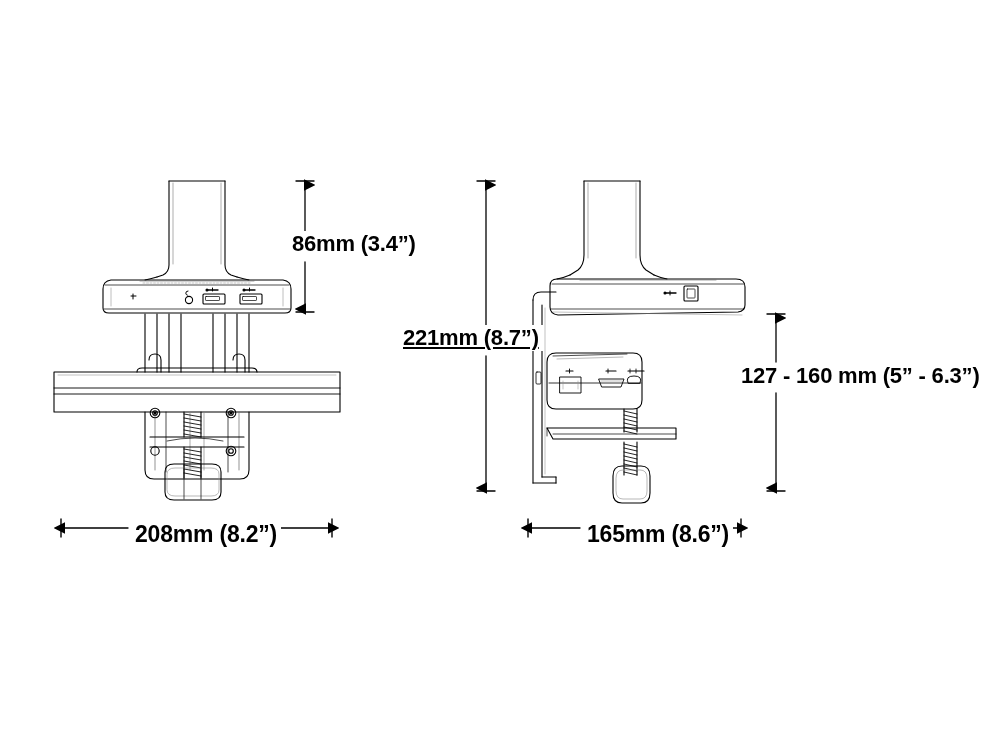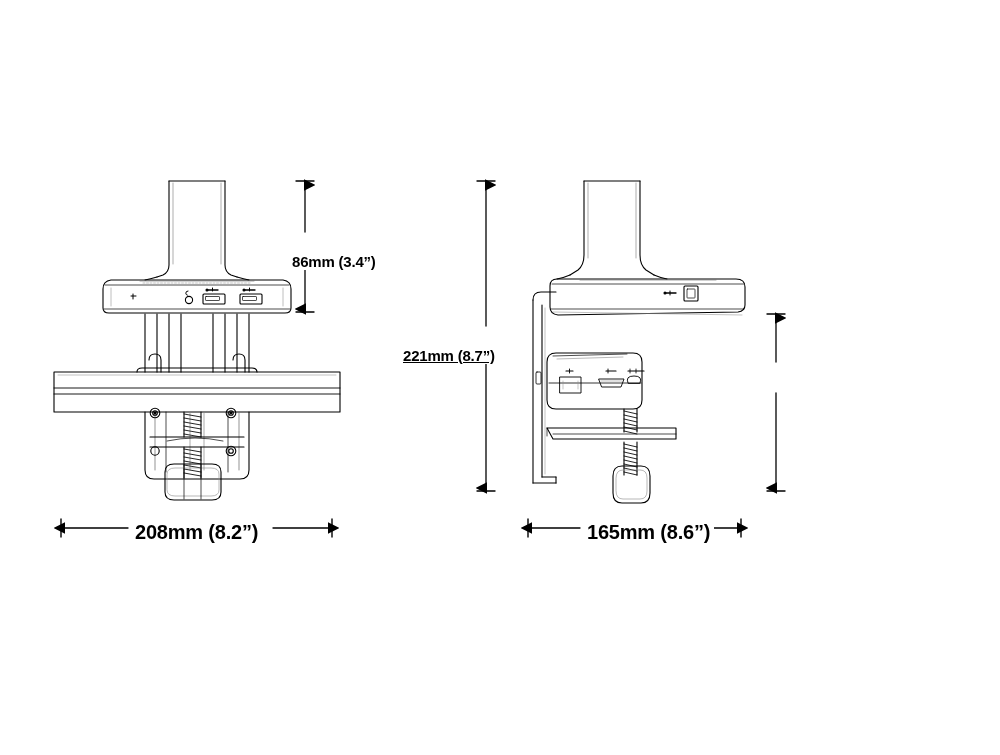--- a/index.html
+++ b/index.html
@@ -28,25 +28,24 @@
     position: absolute;
     font-family: "Liberation Sans", sans-serif;
     font-weight: bold;
     color: #000000;
     white-space: nowrap;
     background: #ffffff;
     padding: 0 4px;
     letter-spacing: -0.2px;
   }
   .dim-v {
-    font-size: 15px;
-    margin-top: 22px;
+    font-size: 22px;
   }
   .dim-h {
-    font-size: 20px;
+    font-size: 23px;
   }
   #lbl-86   { left: 288px; top: 231px; }
   #lbl-221  { left: 399px; top: 325px; text-decoration: underline; }
   #lbl-127  { left: 737px; top: 363px; }
   #lbl-208  { left: 131px; top: 521px; }
   #lbl-165  { left: 583px; top: 521px; }
 </style>
 </head>
 <body>
 
@@ -364,18 +363,19 @@
         <path d="M741 519 L741 537" stroke-width="1.4"></path>
       </g>
 
     </g>
   </svg>
 
   <div class="dim-label dim-v" id="lbl-86">86mm (3.4”)</div>
 
   <div class="dim-label dim-v" id="lbl-221">221mm (8.7”)</div>
 
+  <div class="dim-label dim-v" id="lbl-127">127 - 160 mm (5” - 6.3”)</div>
 
   <div class="dim-label dim-h" id="lbl-208">208mm (8.2”)</div>
 
   <div class="dim-label dim-h" id="lbl-165">165mm (8.6”)</div>
 
 </div>
 
 </body></html>

